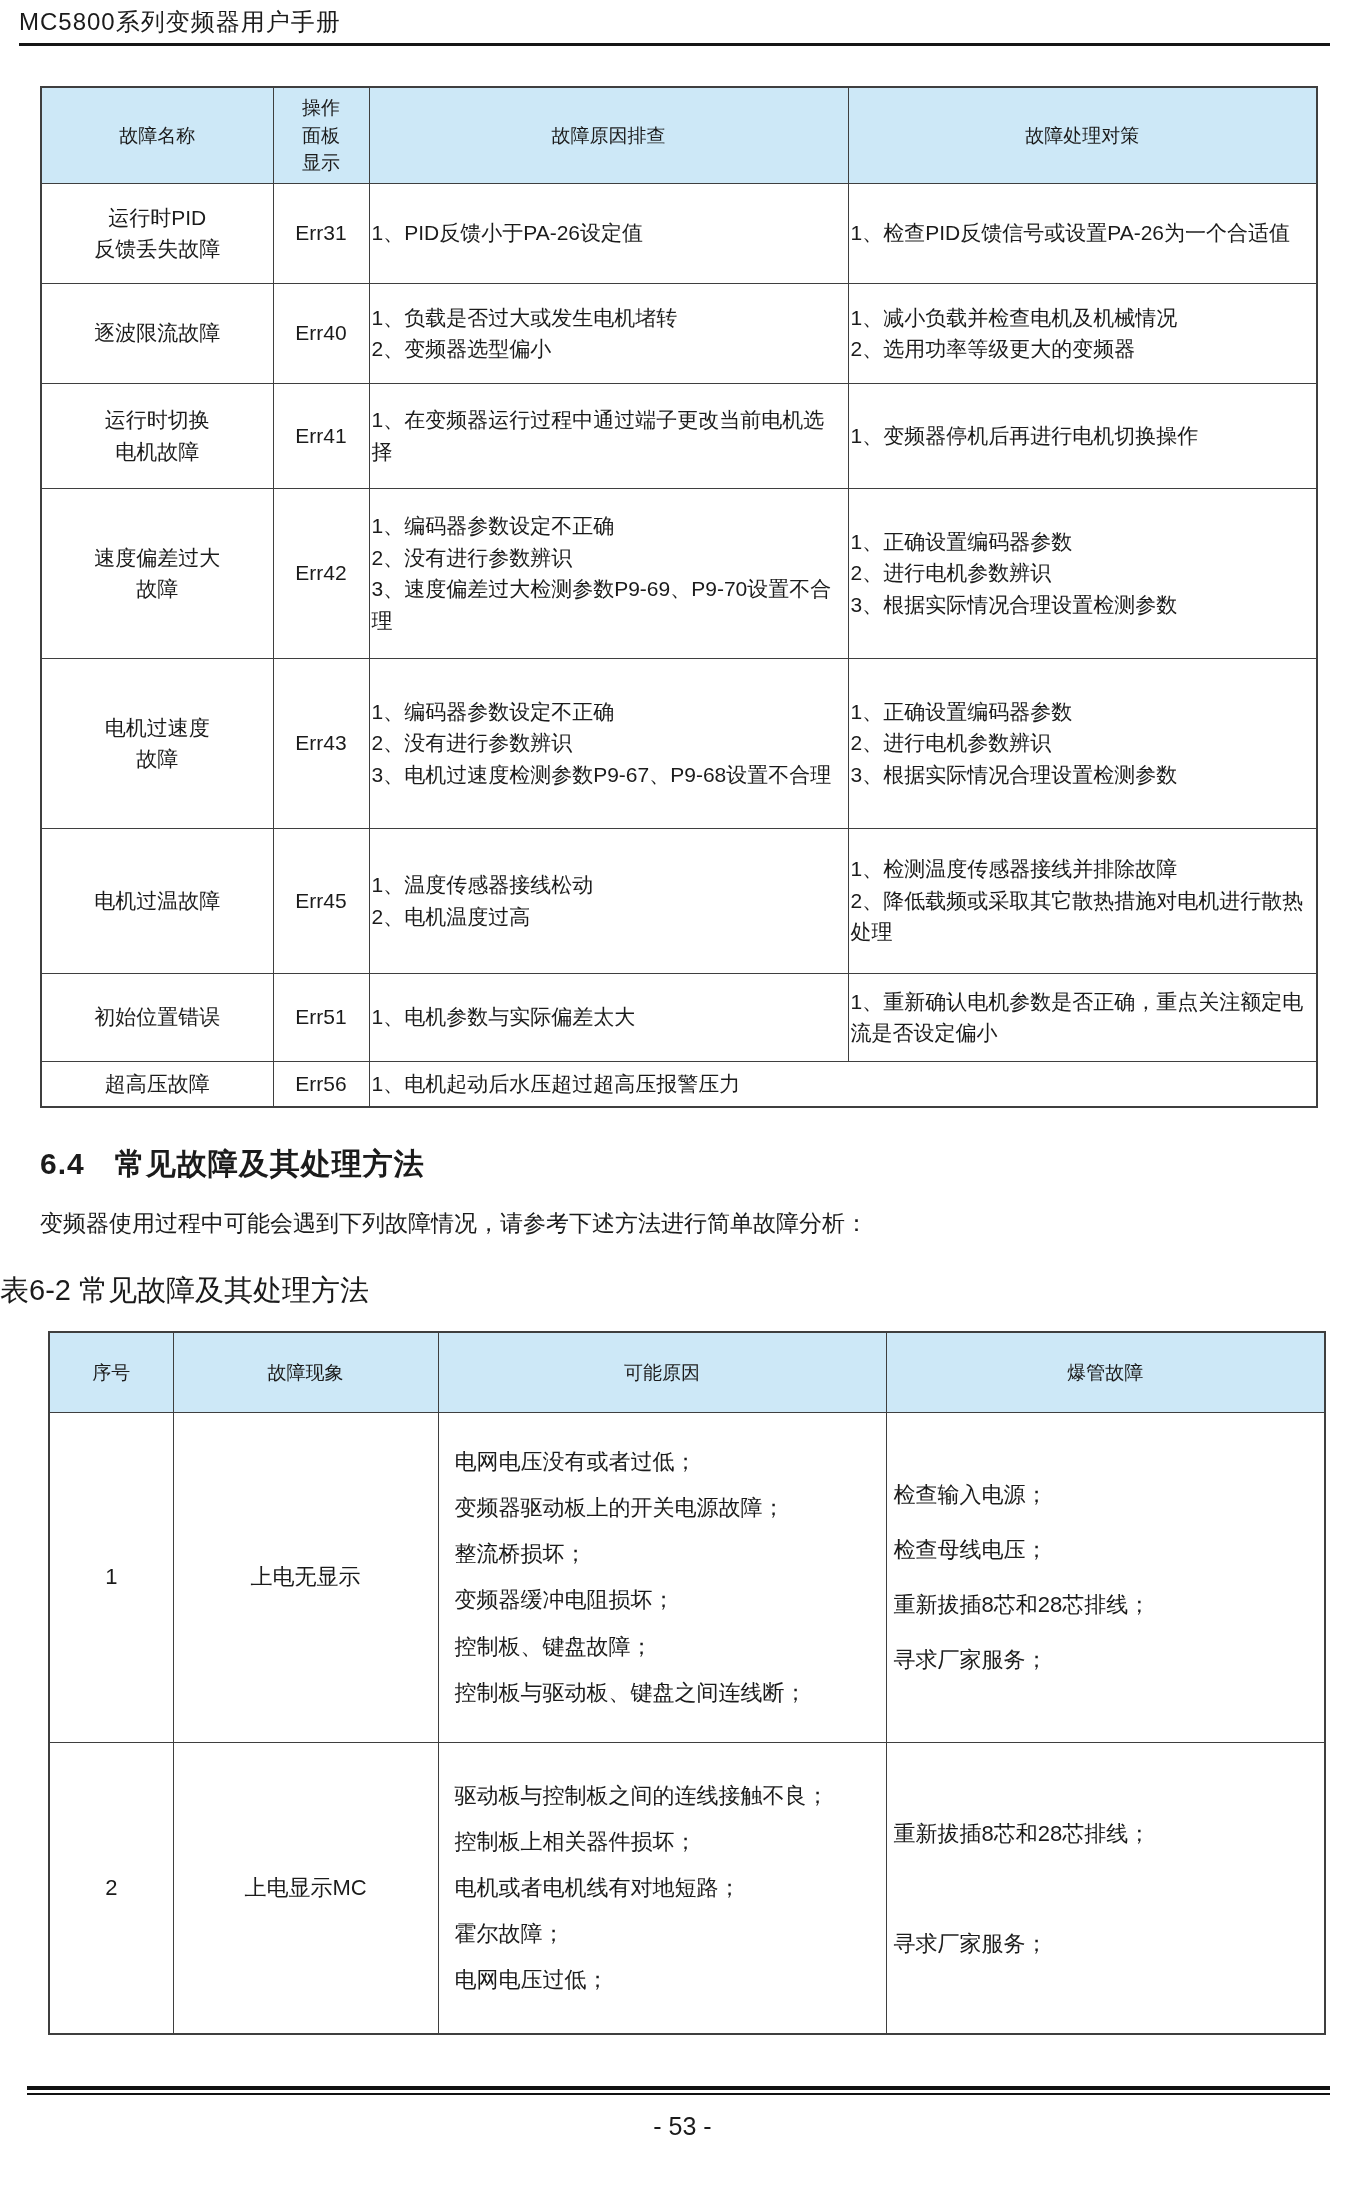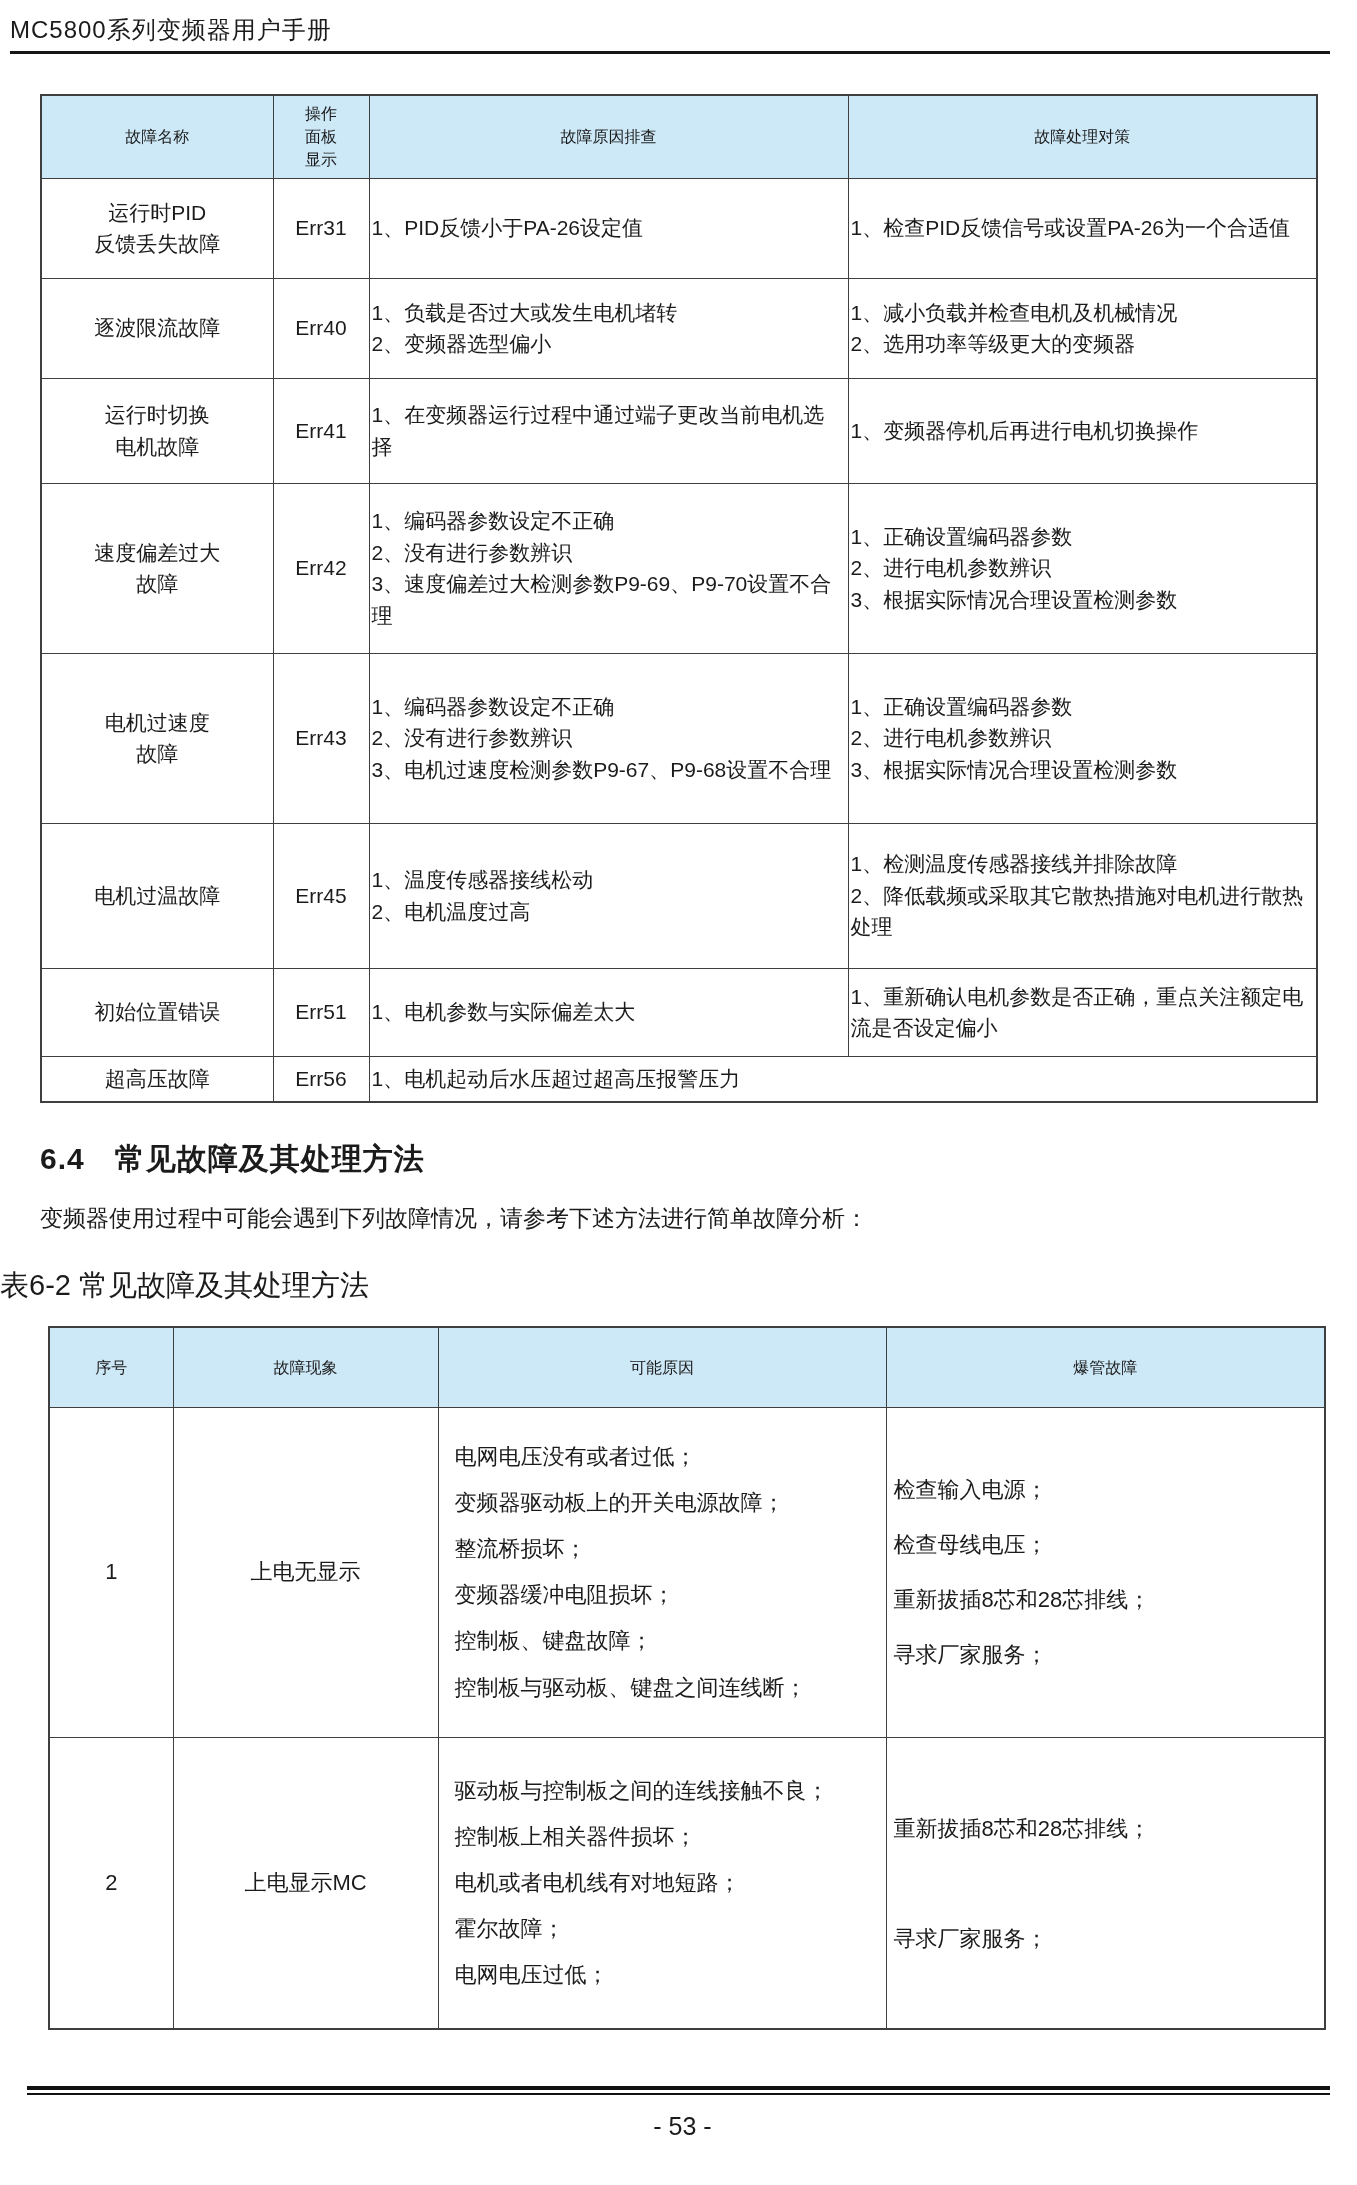--- a/index.html
+++ b/index.html
@@ -5,27 +5,27 @@
   :root{
     --header-bg:#cde8f7;
     --border:#3f3f3f;
     --ink:#1b1b1b;
   }
   *{box-sizing:border-box;}
   body{margin:0;background:#fff;font-family:"Liberation Sans","DejaVu Sans",sans-serif;color:var(--ink);}
   .page{width:1357px;height:2185px;background:#fff;position:relative;overflow:hidden;}
 
   
-  .doc-header{margin:0 27px 0 10px;padding-top:14px;padding-bottom:5px;border-bottom:3px solid #161616;}
+  .doc-header{margin:0 27px 0 19px;padding-top:6px;padding-bottom:5px;border-bottom:3px solid #161616;}
   .doc-header .title{font-size:24px;letter-spacing:1px;}
 
   
   table{border-collapse:collapse;table-layout:fixed;margin-left:40px;width:1276px;}
   td,th{border:1px solid var(--border);white-space:pre-line;vertical-align:middle;padding:6px 8px;}
-  th{background:var(--header-bg);font-weight:normal;font-size:16px;text-align:center;line-height:1.45;}
+  th{background:var(--header-bg);font-weight:normal;font-size:19px;text-align:center;line-height:1.45;}
   table{border:2px solid var(--border);}
 
   
   .t1{margin-top:40px;font-size:21px;}
   .t1 td{line-height:1.5;}
   .t1 .c-name,.t1 .c-code{text-align:center;}
   .t1 .c-cause,.t1 .c-remedy{text-align:left;padding-left:2px;padding-right:12px;}
   .t1 thead tr{height:82px;}
   .t1 tbody tr:nth-child(1){height:100px;}
   .t1 tbody tr:nth-child(2){height:100px;}

